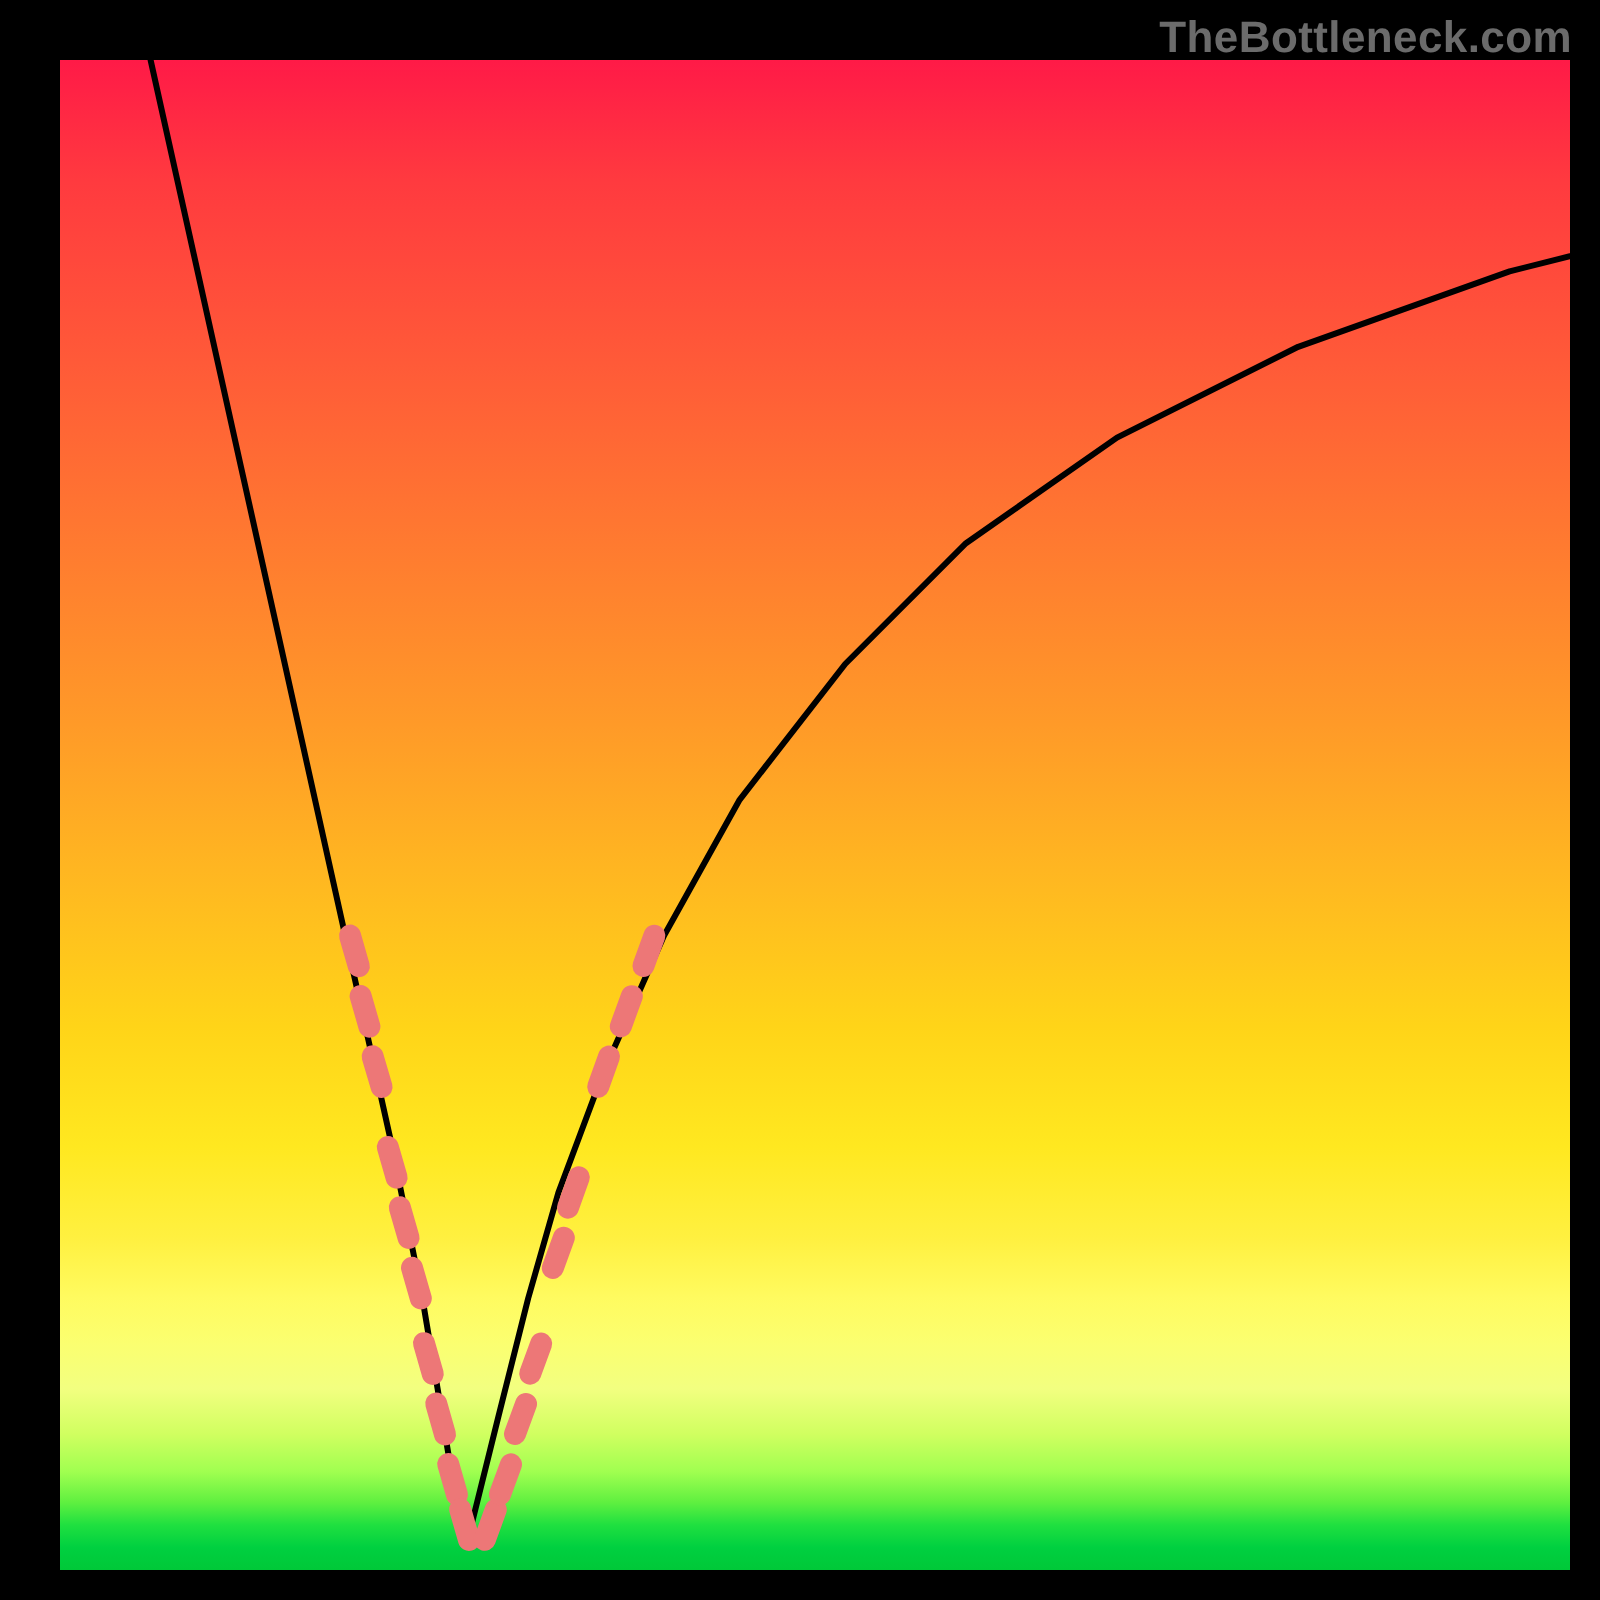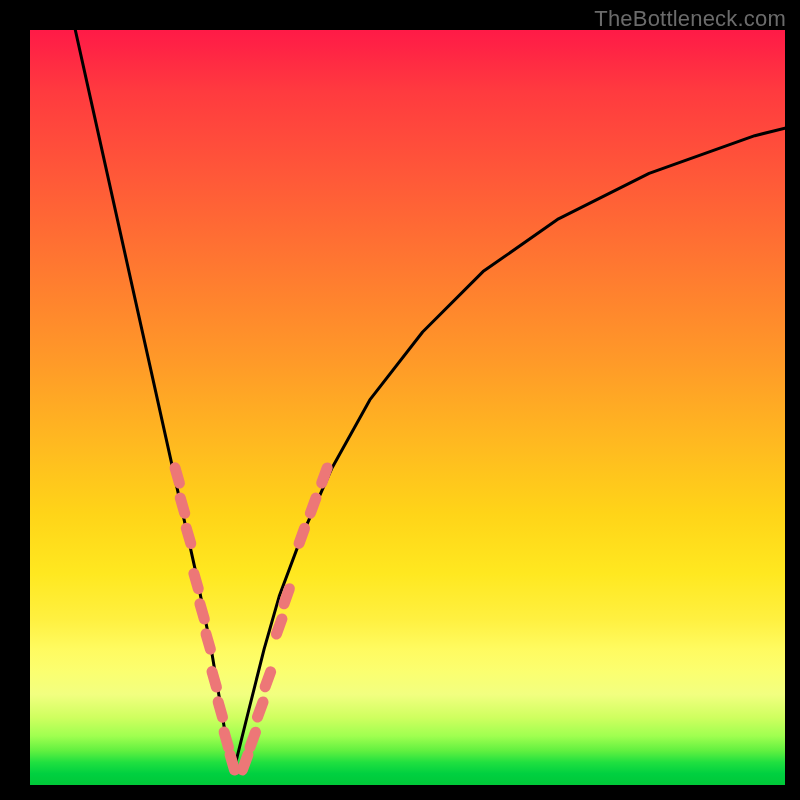--- a/index.html
+++ b/index.html
@@ -46,21 +46,21 @@
       #00c838 100%
     );
   }
   .watermark {
     position: absolute;
     top: 6px;
     right: 14px;
     color: #6b6b6b;
     font-size: 22px;
     letter-spacing: 0.2px;
-    font-weight: 400;
+    font-weight: 700;
   }
   svg.curves {
     position: absolute;
     left: 0; top: 0;
     width: 755px; height: 755px;
   }
 </style>
 </head>
 <body>
 

